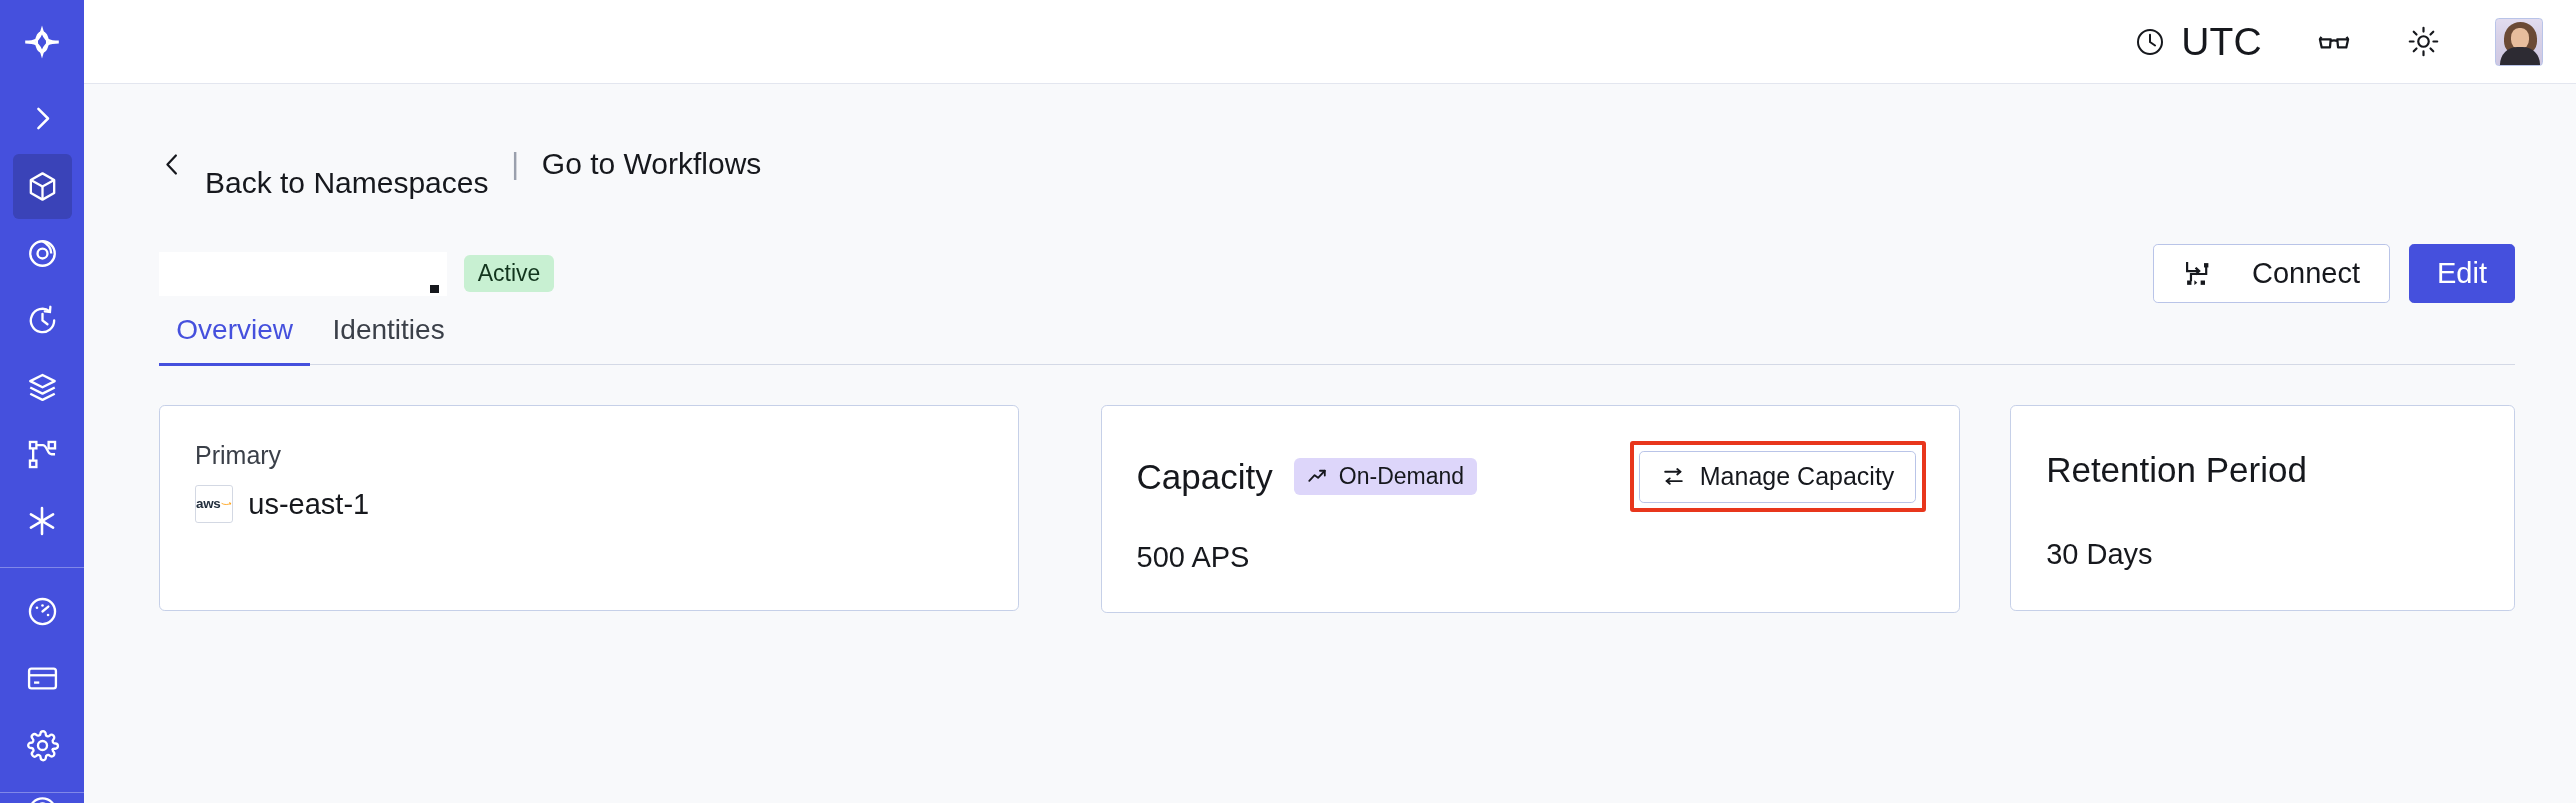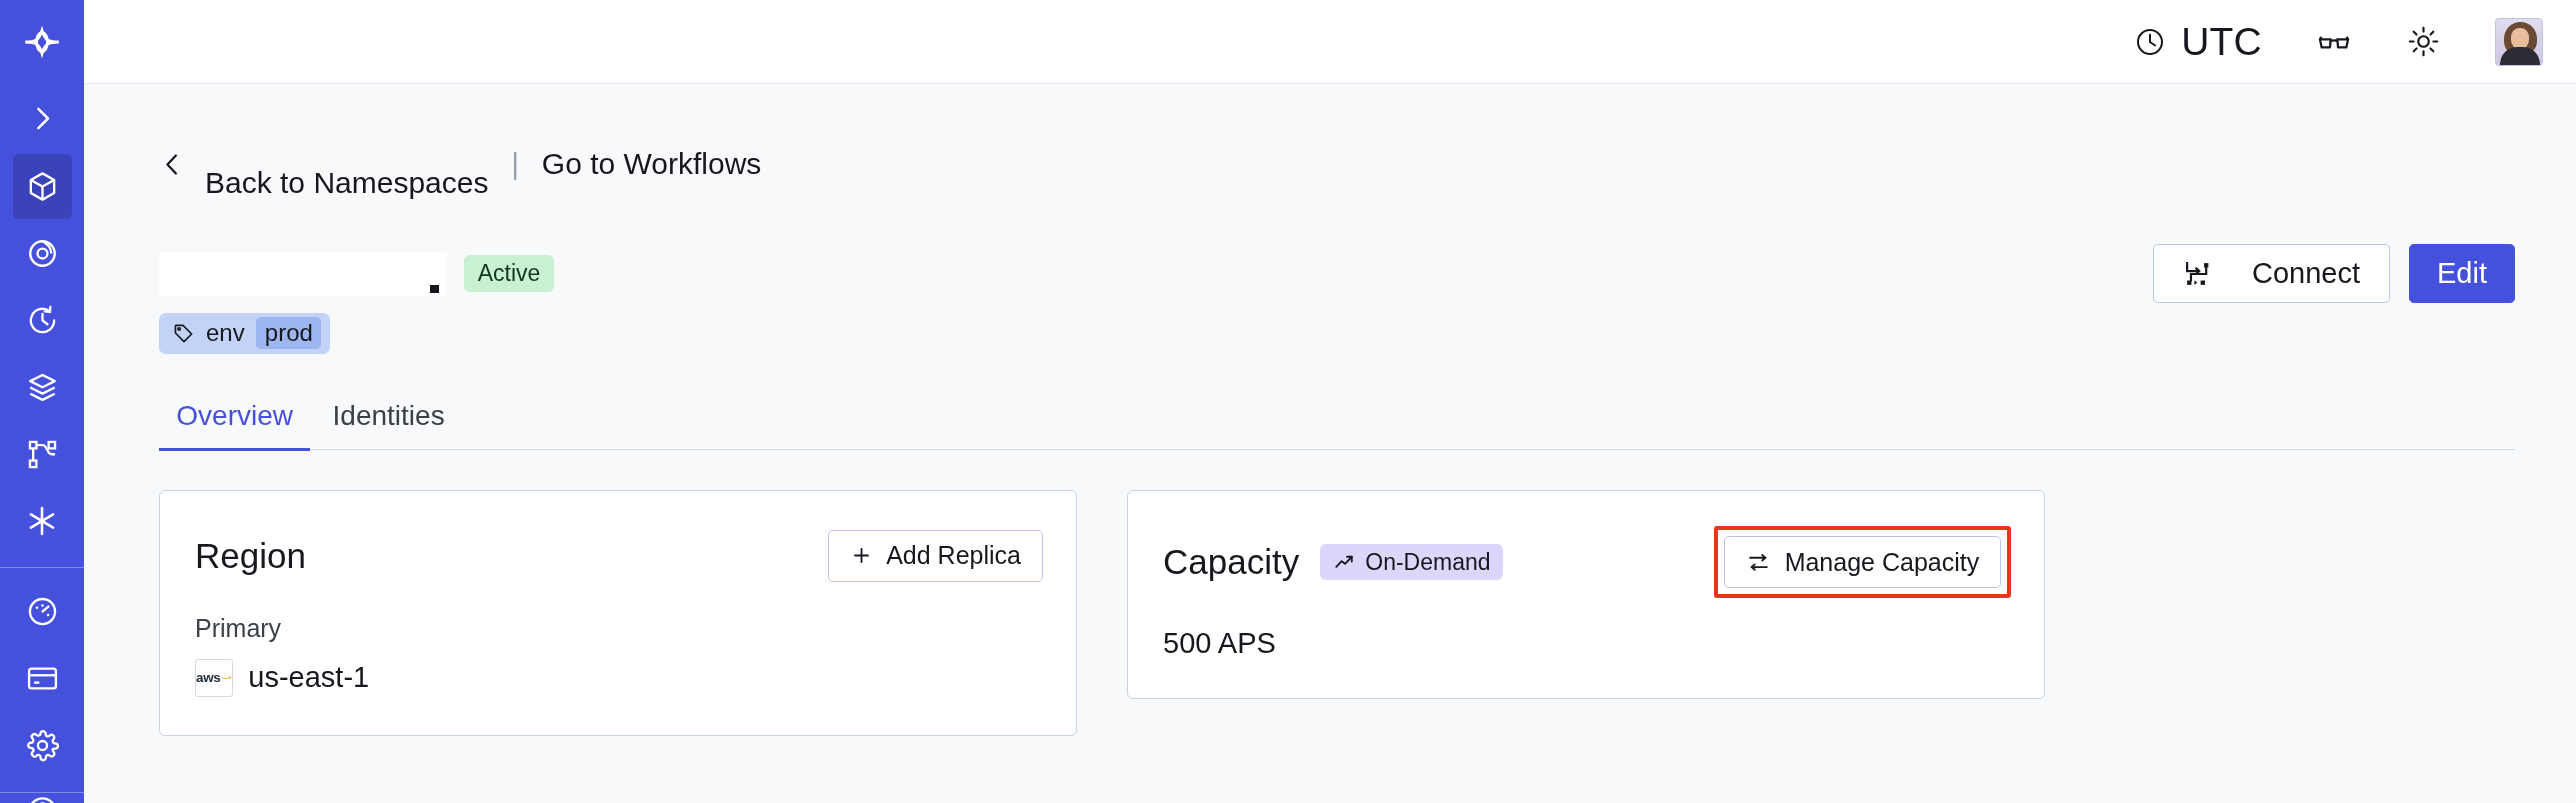--- a/index.html
+++ b/index.html
@@ -100,21 +100,21 @@
     position: relative; top: 1.9px; border-bottom: 3.8px solid transparent;
   }
   .tab.active { color: #4550dd; border-bottom-color: #4550dd; }
 
   .cards { display: flex; gap: 50px; align-items: flex-start; }
   .card {
     background:#ffffff; border:1px solid #c6d0e8; border-radius: 5.8px;
     padding: 35px 33px 38px 35px; min-height: 206px;
   }
   .card-region   { width: 918px; }
-  .card-capacity { width: 918px; }
+  .card-capacity { width: 918px; margin-left: 32px; }
   .card-retention{ width: 537px; }
   .card-head { display: flex; align-items: center; margin-bottom: 29px; min-height: 59px; }
   .card-title { font-size: 35px; color: #16181d; font-weight: 400; }
   .badge-ondemand {
     display:inline-flex; align-items:center; gap:9.6px;
     background:#ddd6fa; color:#16181d; font-size:23px;
     border-radius:5.8px; padding:4.8px 12.5px; margin-left: 21px;
   }
   .card-head .card-action { margin-left: auto; }
   .btn-sm {
@@ -336,54 +336,29 @@
                 </svg>
             </span>
             <span>Connect</span>
           </div>
           <div class="btn btn-primary">
             <span>Edit</span>
           </div>
         </div>
       </div>
 
-      <div class="tagrow">
-        <span class="tag">
-          <span>
-            <svg width="23" height="23" viewBox="0 0 24 24" fill="none" stroke="#16181d" stroke-width="1.7" stroke-linejoin="round">
-                <path d="M3.6 11.4V4.2a.7.7 0 0 1 .7-.7h7.2l9 9-8 8-8.9-9z"></path>
-                <circle cx="7.4" cy="7.3" r="1.3"></circle>
-              </svg>
-          </span>
-          <span>env</span>
-          <span class="tag-val">prod</span>
-        </span>
-      </div>
 
       <div class="tabs">
         <div class="tab active">Overview</div>
         <div class="tab">Identities</div>
       </div>
 
       <div class="cards">
 
         <section class="card card-region">
-          <div class="card-head">
-            <h2 class="card-title">Region</h2>
-            <div class="card-action">
-              <div class="btn-sm">
-                <span>
-                  <svg width="23" height="23" viewBox="0 0 24 24" fill="none" stroke="#16181d" stroke-width="1.9" stroke-linecap="round">
-                      <path d="M12 5.2v13.6M5.2 12h13.6"></path>
-                    </svg>
-                </span>
-                <span>Add Replica</span>
-              </div>
-            </div>
-          </div>
           <div class="card-label">Primary</div>
           <div class="card-value">
             <span class="aws-badge">
               <span class="aws-txt">aws</span>
               <svg width="23" height="7.7" viewBox="0 0 24 8" fill="none" stroke="#ff9900" stroke-width="1.8" stroke-linecap="round">
                   <path d="M2 3.2c5.4 3.4 14.6 3.4 20-.4"></path>
                   <path d="M19 1.4l3 1.4-1.3 2.8"></path>
                 </svg>
             </span>
             <span>us-east-1</span>
@@ -414,18 +389,24 @@
                       </svg>
                   </span>
                   <span>Manage Capacity</span>
                 </div>
               </div>
             </div>
           </div>
           <div class="card-value">500 APS</div>
         </section>
 
+        <section class="card card-retention">
+          <div class="card-head">
+            <h2 class="card-title">Retention Period</h2>
+          </div>
+          <div class="card-value retention-value">30 Days</div>
+        </section>
 
       </div>
     </div>
   </div>
 </div>
 
 
 </body></html>

